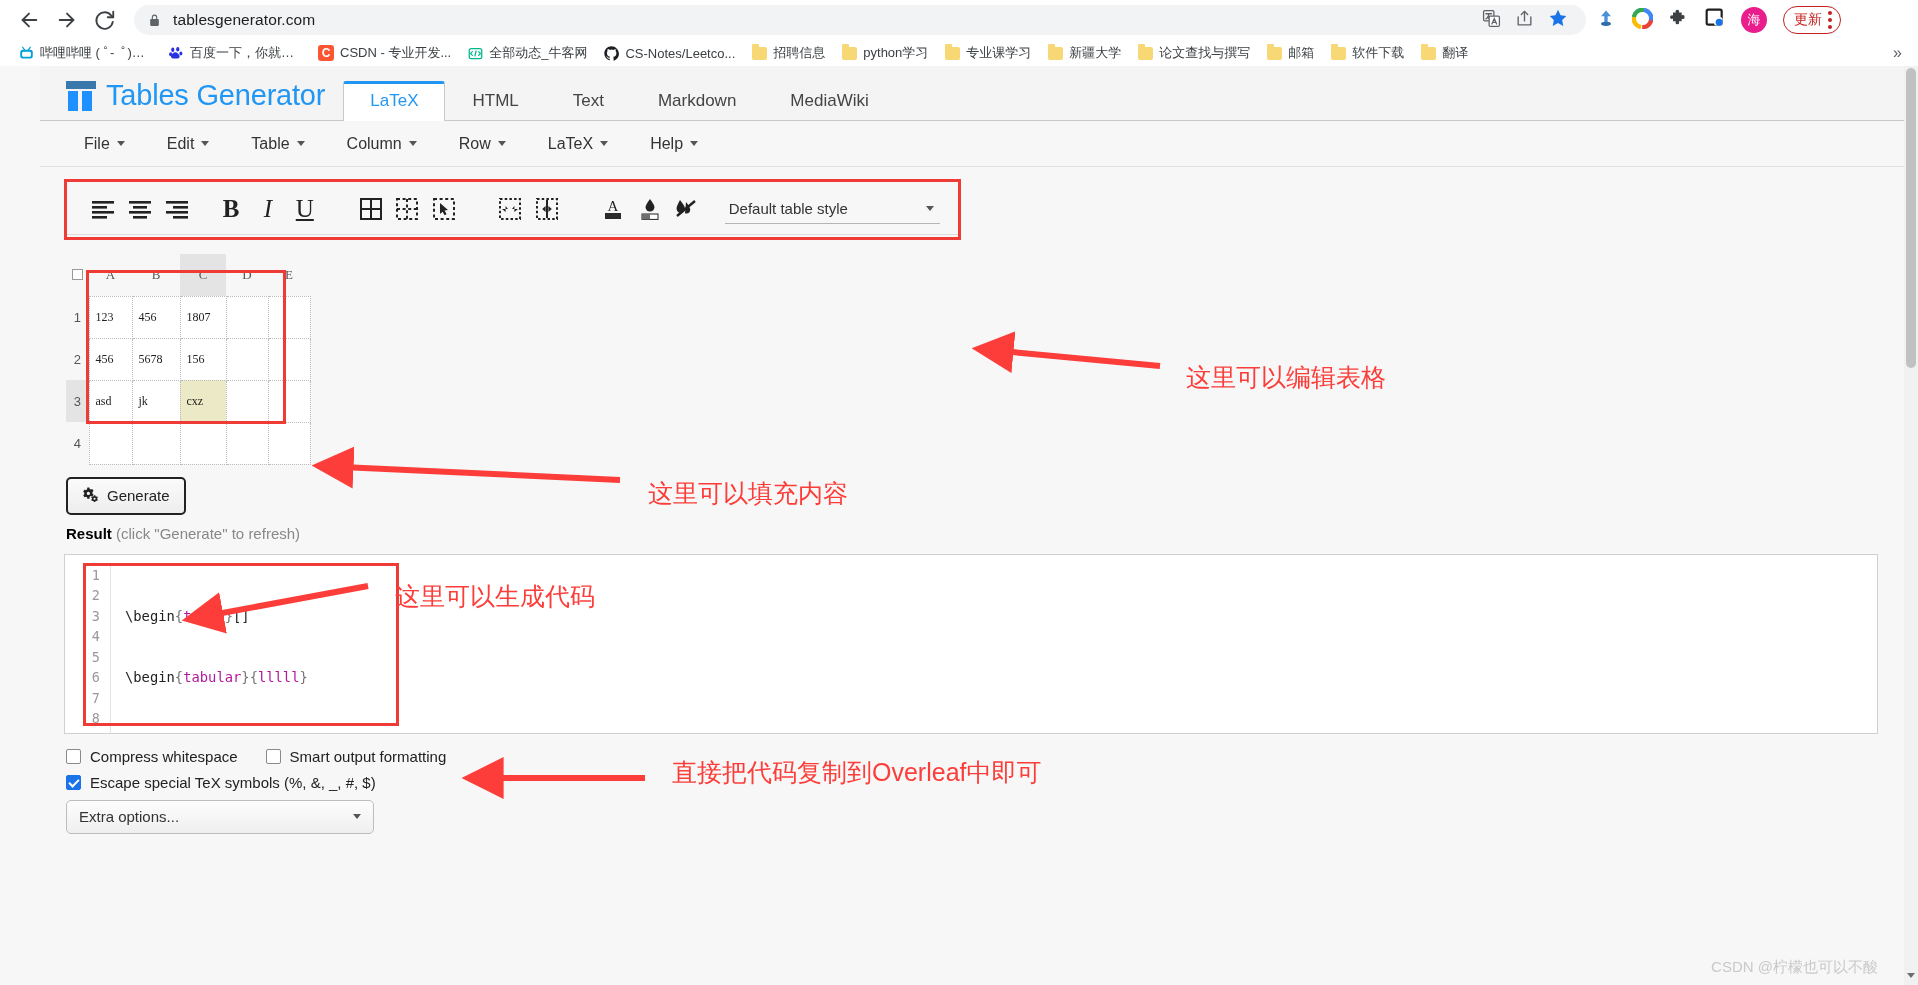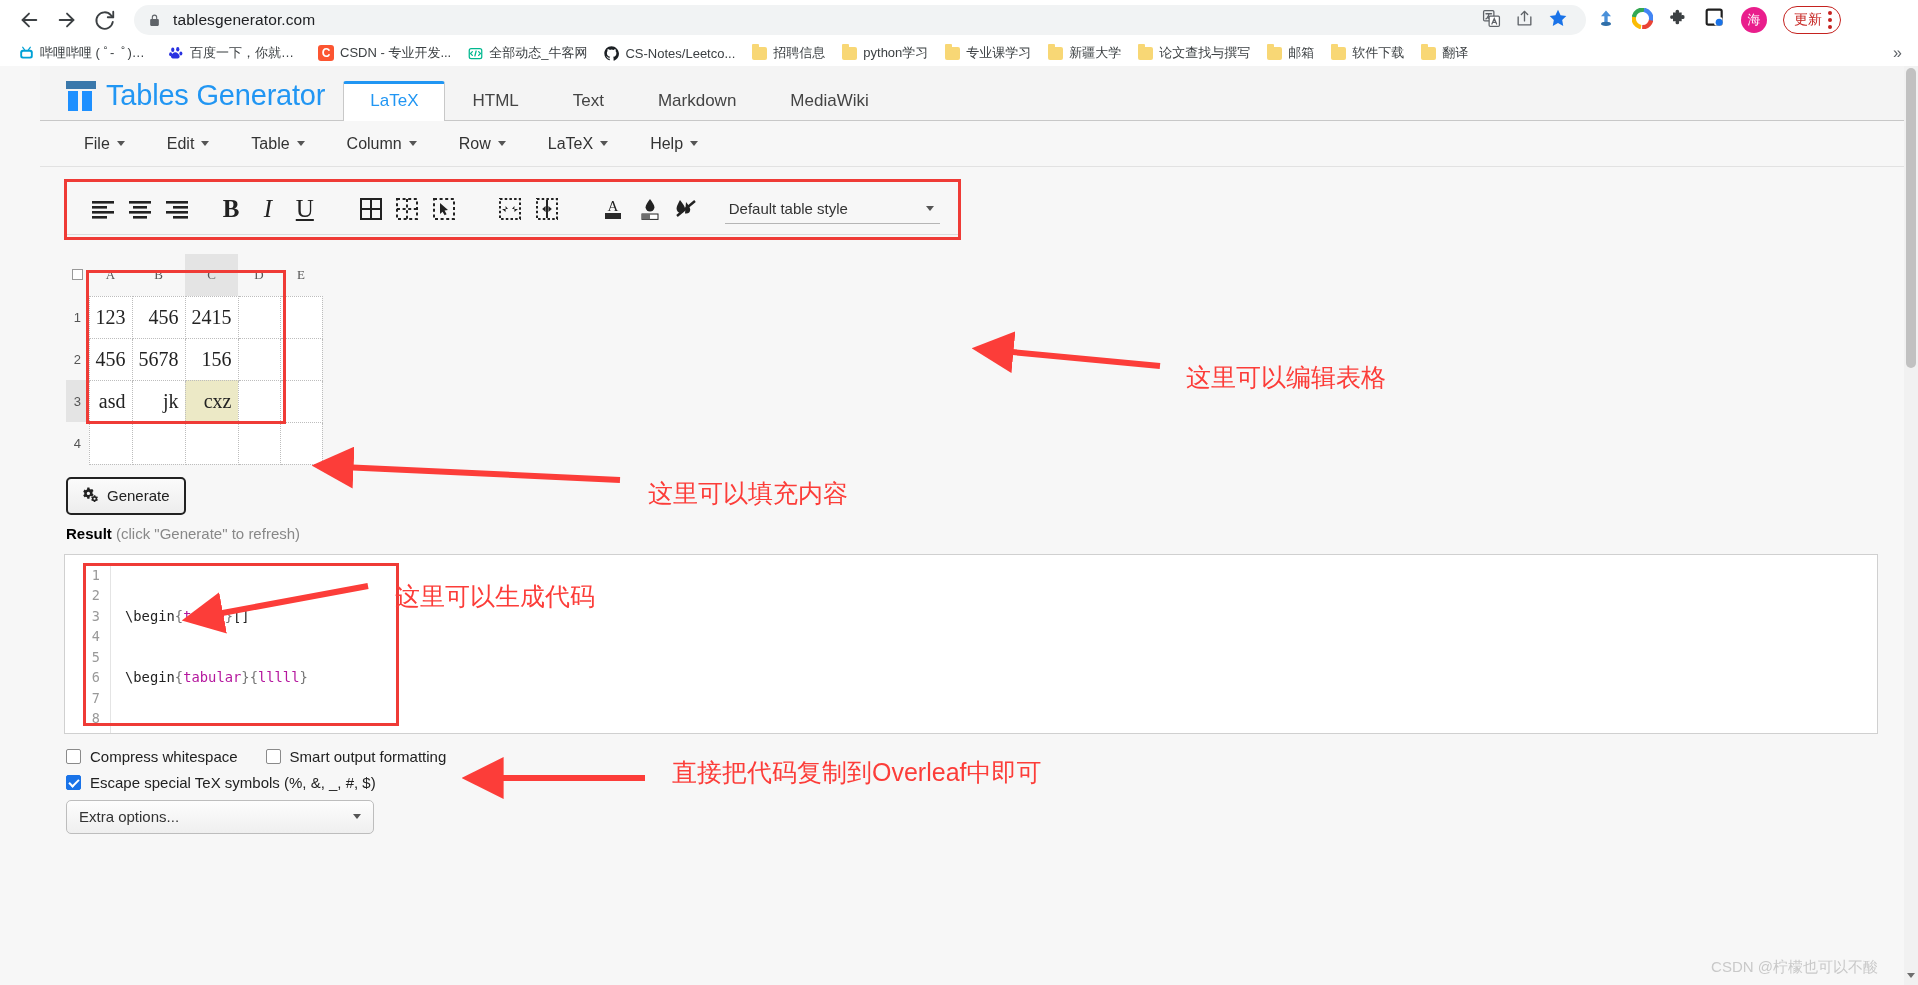--- a/index.html
+++ b/index.html
@@ -236,24 +236,24 @@
   .sheet {
     border-collapse: collapse;
     table-layout: fixed;
   }
   .sheet td, .sheet th {
     border: 1px dotted #bdbdbd;
     height: 42px;
     width: 42px;
     padding: 0 6px;
     font-family: "Liberation Serif", serif;
-    font-size: 20px;
+    font-size: 12px;
     color: #222;
     background: #fff;
-    text-align: right;
+    text-align: left;
     vertical-align: middle;
   }
   .sheet th.hdr {
     border: none;
     height: 18px;
     font-weight: normal;
     font-size: 13px;
     color: #555;
     text-align:center;
     background: transparent;
@@ -756,21 +756,21 @@
         <th class="hdr">A</th>
         <th class="hdr">B</th>
         <th class="hdr sel">C</th>
         <th class="hdr">D</th>
         <th class="hdr">E</th>
       </tr>
       <tr>
         <td class="rowhdr">1</td>
         <td class="c-a">123</td>
         <td class="c-b">456</td>
-        <td class="c-c">2415</td>
+        <td class="c-c">1807</td>
         <td></td>
         <td></td>
       </tr>
       <tr>
         <td class="rowhdr">2</td>
         <td class="c-a">456</td>
         <td class="c-b">5678</td>
         <td class="c-c">156</td>
         <td></td>
         <td></td>

